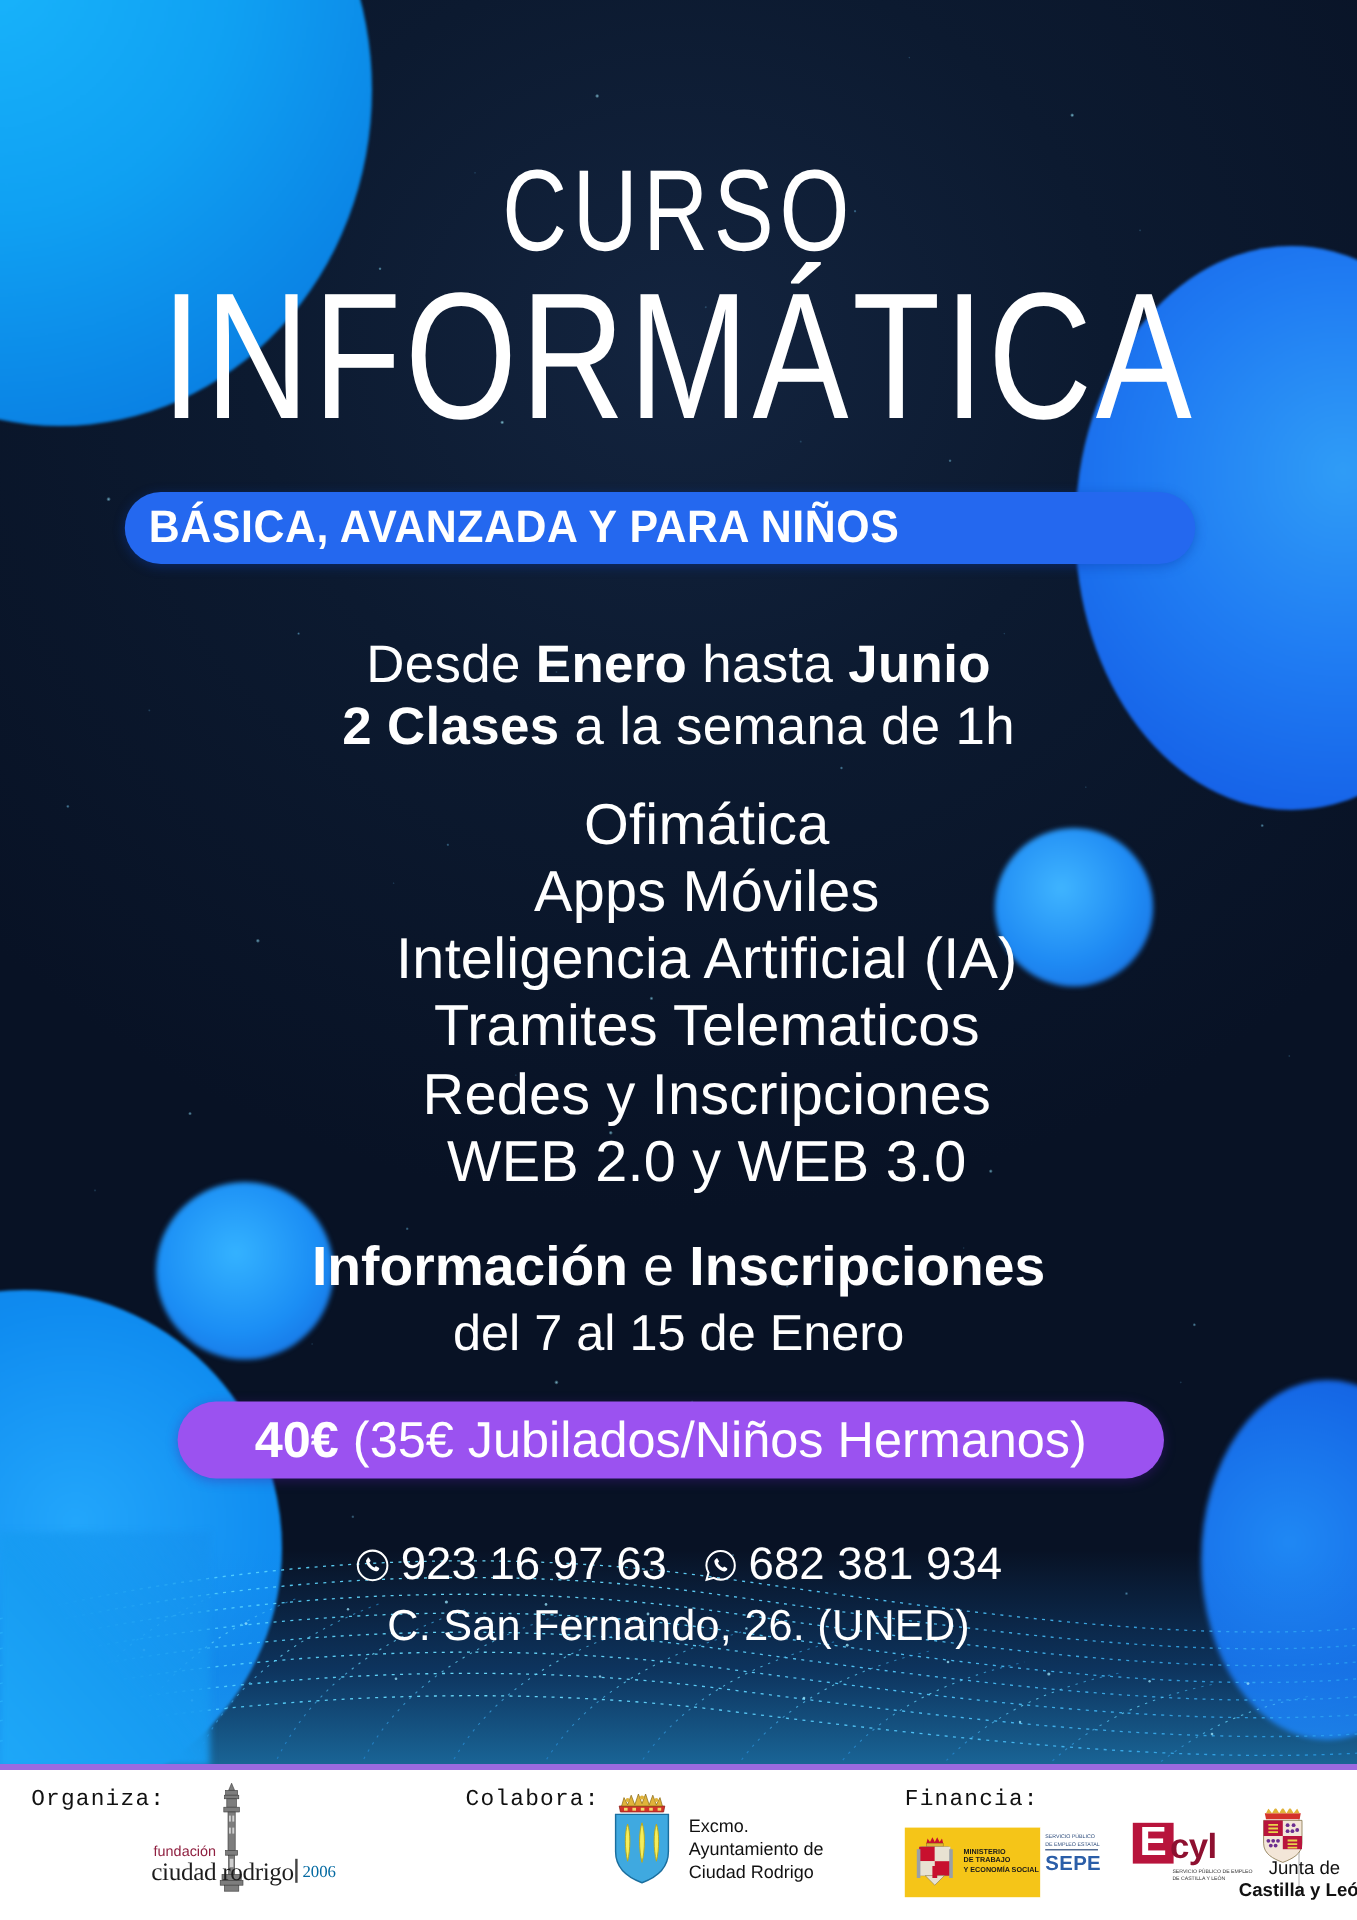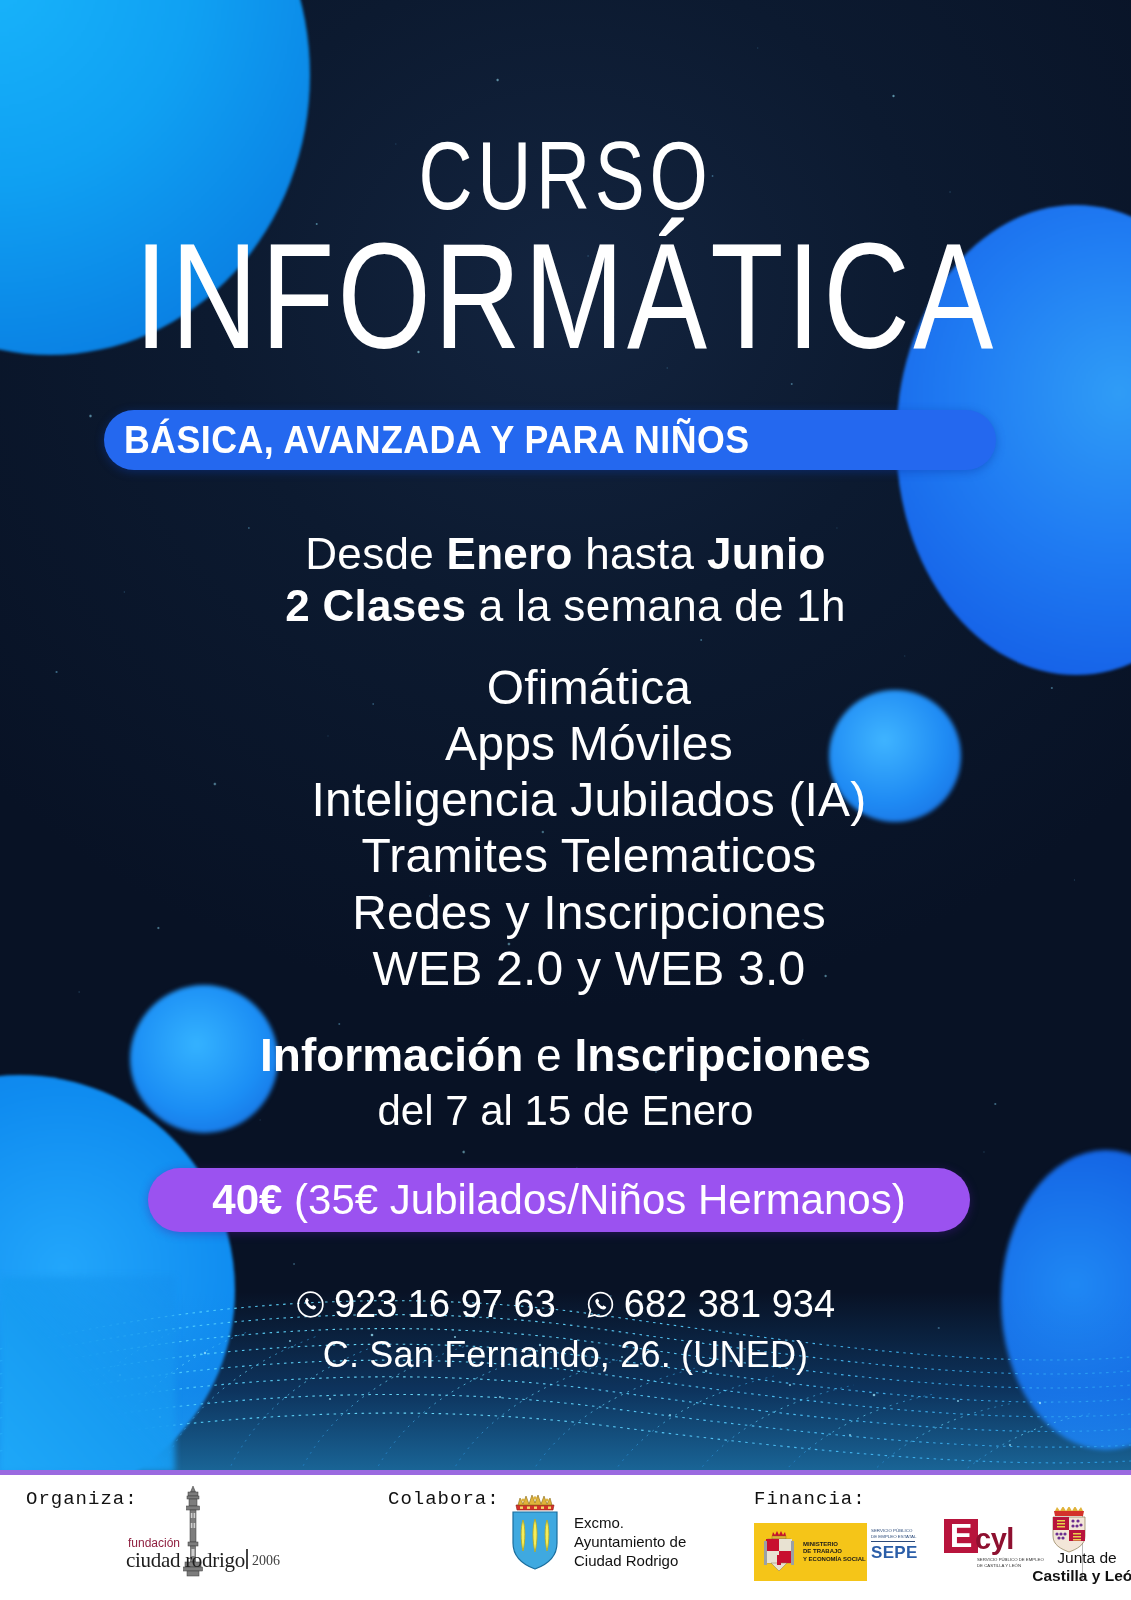--- a/index.html
+++ b/index.html
@@ -224,21 +224,21 @@
   #logo-fundacion .word-fund {
     position:absolute; left:4px; top:51px;
     font-family:"Liberation Sans", sans-serif; font-size:12px; color:#8f2040; font-weight:400;
   }
   #logo-fundacion .word-ciudad {
     position:absolute; left:2px; top:63px;
     font-family:"Liberation Serif", serif; font-size:21px; color:#1d1d1d; letter-spacing:-.3px;
   }
   #logo-fundacion .word-2006 {
     position:absolute; left:128px; top:68px;
-    font-family:"Liberation Serif", serif; font-size:14px; color:#404040;
+    font-family:"Liberation Serif", serif; font-size:14px; color:#0369a1;
   }
   #logo-fundacion .bar2006 {
     position:absolute; left:122px; top:64px; width:2px; height:20px; background:#444;
   }
 
   
   #logo-ayto { position:absolute; left:134px; top:14px; width:230px; height:100px; display:flex; gap:10px; align-items:flex-start; }
   #logo-ayto .shield-wrap { width:58px; height:82px; position:relative; flex:none; }
   #logo-ayto .ayto-text {
     font-family:"Liberation Sans", sans-serif; font-size:15px; color:#111;
@@ -390,21 +390,21 @@
     </div>
 
     <div id="dates-block">
       <div class="dates-line"><span>Desde </span><b>Enero</b><span> hasta </span><b>Junio</b></div>
       <div class="dates-line"><b>2 Clases</b><span> a la semana de 1h</span></div>
     </div>
 
     <div id="courses-block">
       <div class="course-line">Ofimática</div>
       <div class="course-line">Apps Móviles</div>
-      <div class="course-line">Inteligencia Jubilados (IA)</div>
+      <div class="course-line">Inteligencia Artificial (IA)</div>
       <div class="course-line">Tramites Telematicos</div>
       <div class="course-line">Redes y Inscripciones</div>
       <div class="course-line">WEB 2.0 y WEB 3.0</div>
     </div>
 
     <div id="info-block">
       <div id="info-heading"><b>Información</b><span> e </span><b>Inscripciones</b></div>
       <div id="info-dates">del 7 al 15 de Enero</div>
     </div>
 

